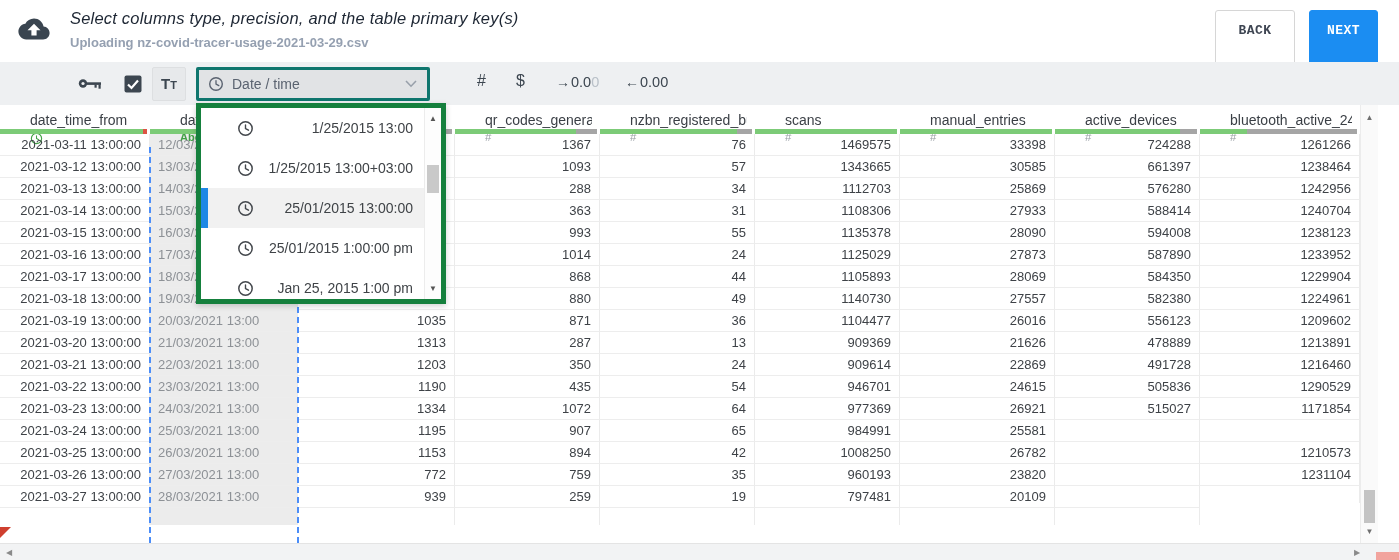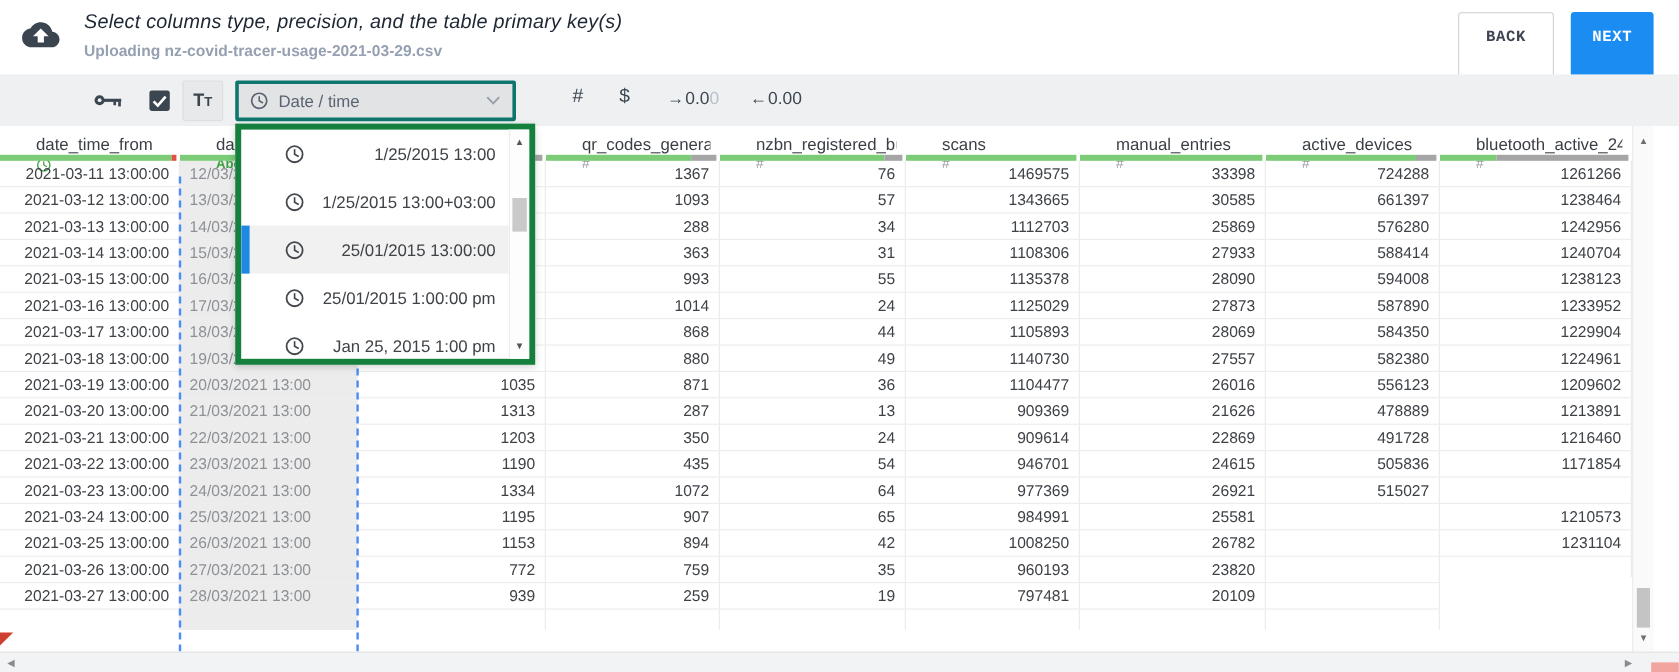--- a/index.html
+++ b/index.html
@@ -363,20 +363,21 @@
       <div class="cell num">1238464</div>
       <div class="cell num">1242956</div>
       <div class="cell num">1240704</div>
       <div class="cell num">1238123</div>
       <div class="cell num">1233952</div>
       <div class="cell num">1229904</div>
       <div class="cell num">1224961</div>
       <div class="cell num">1209602</div>
       <div class="cell num">1213891</div>
       <div class="cell num">1216460</div>
+      <div class="cell num">1290529</div>
       <div class="cell num">1171854</div>
       <div class="cell num"></div>
       <div class="cell num">1210573</div>
       <div class="cell num">1231104</div>
       <div class="filler"></div>
     </div>
   </div>
 <div class="col-outline"></div>
 <div class="clip-marker"></div>
 

